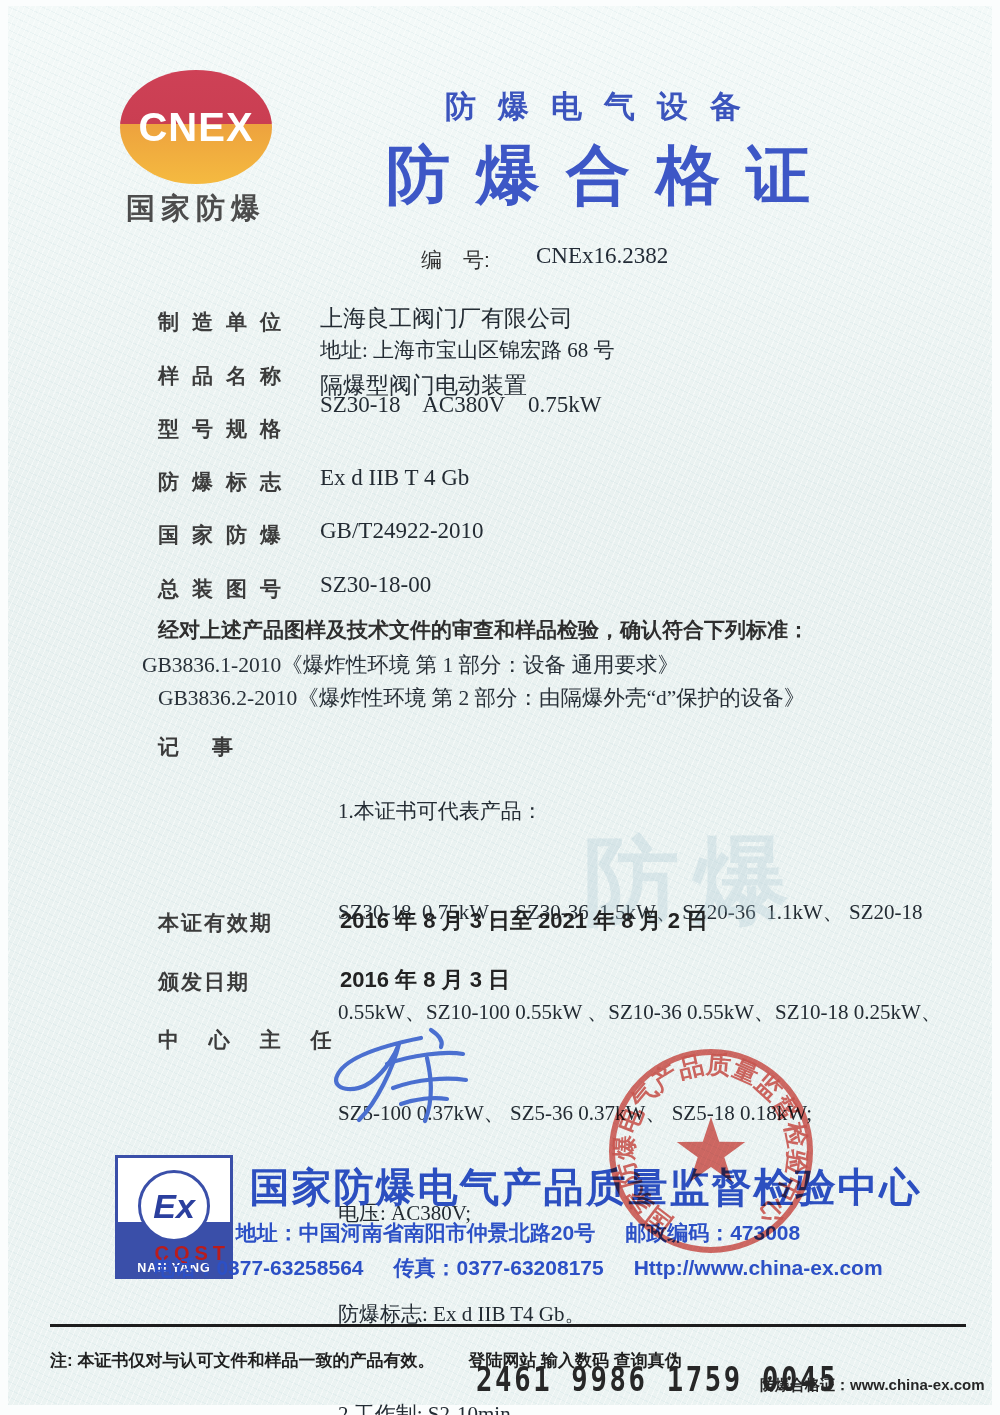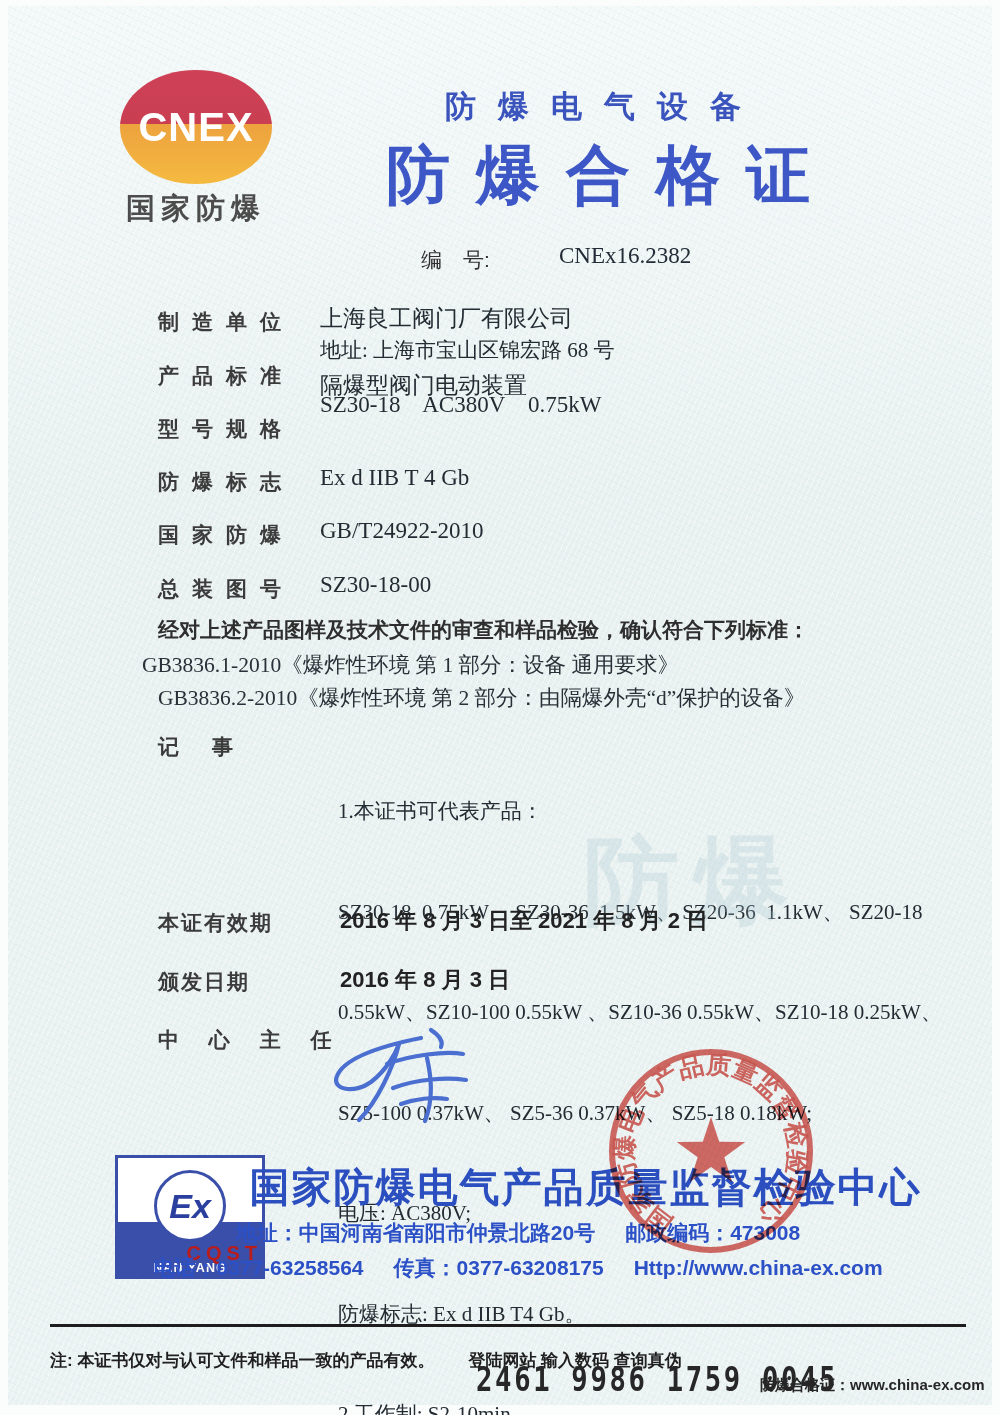--- a/index.html
+++ b/index.html
@@ -18,21 +18,21 @@
   .cnex-ellipse{width:152px;height:114px;border-radius:50%;
     background:linear-gradient(180deg,#ce4156 0%, #ca3e52 47%, #eda23e 47%, #f5ba40 100%);
     display:flex;align-items:center;justify-content:center;}
   .cnex-text{color:#fff;font-weight:bold;font-size:40px;letter-spacing:1px;font-family:"Liberation Sans",sans-serif;}
   .cnex-caption{margin-top:5px;text-align:center;font-weight:600;font-size:29px;color:#4c4c4c;letter-spacing:6px;}
   .subtitle{left:350px;top:80px;width:470px;text-align:center;font-weight:bold;font-size:31px;
     letter-spacing:22px;text-indent:22px;color:#3b54bd;}
   .title{left:320px;top:126px;width:540px;text-align:center;font-weight:bold;font-size:64px;
     letter-spacing:26px;text-indent:26px;color:#3d57c6;}
   .certno-label{left:413px;top:240px;font-weight:normal;font-size:21px;color:#2f2f2f;}
-  .certno-value{left:528px;top:237px;font-size:23px;color:#222b36;font-family:"Liberation Serif",serif;margin-left:23px;}
+  .certno-value{left:528px;top:237px;font-size:23px;color:#222b36;font-family:"Liberation Serif",serif;}
   
   .flabel{left:150px;font-weight:bold;font-size:21px;color:#3b3b3b;letter-spacing:13px;white-space:pre;}
   .fval{left:312px;font-size:23px;color:#232b33;font-family:"Liberation Serif",serif;white-space:pre;}
   .l1{top:302px}.v1{top:297px}
   .v1b{top:330px;font-size:21px;}
   .l2{top:356px}.v2{top:364px}
   .l3{top:409px}.v3{top:386px}
   .l4{top:462px}.v4{top:459px}
   .l5{top:515px}.v5{top:512px}
   .l6{top:569px}.v6{top:566px}
@@ -50,21 +50,21 @@
   .ly1{top:903px}.vy1{top:900px}
   .ly2{top:962px}.vy2{top:959px}
   .director{left:150px;top:1020px;font-weight:bold;font-size:21px;color:#3b3b3b;letter-spacing:12px;white-space:pre;}
   .sig{left:295px;top:1018px;}
   
   .watermark{left:575px;top:812px;font-size:96px;font-weight:bold;color:rgba(165,198,210,.28);
     letter-spacing:14px;font-family:"Liberation Serif",serif;}
   
   .stamp{left:578px;top:1020px;width:250px;height:250px;mix-blend-mode:multiply;opacity:.9;z-index:6;}
   
-  .badge{left:107px;top:1149px;width:112px;height:118px;border:3px solid #3a4fa9;background:#fff;padding-left:32px;}
+  .badge{left:107px;top:1149px;width:112px;height:118px;border:3px solid #3a4fa9;background:#fff;}
   .badge-blue{position:absolute;left:0;right:0;bottom:0;height:54px;background:#3a4fa9;}
   .badge-circle{position:absolute;left:50%;top:12px;transform:translateX(-50%);width:66px;height:66px;
     border-radius:50%;background:#fff;border:3px solid #3a4fa9;display:flex;align-items:center;justify-content:center;}
   .badge-ex{font-weight:bold;font-style:italic;font-size:34px;color:#2b3f9e;}
   .badge-cqst{position:absolute;left:0;right:0;top:84px;text-align:right;color:#b91c1c;
     font-weight:bold;font-size:20px;letter-spacing:5px;text-indent:5px;}
   .badge-city{position:absolute;left:0;right:0;top:103px;text-align:center;color:#fff;
     font-weight:bold;font-size:12.5px;letter-spacing:1px;}
   .org-name{left:230px;top:1154px;width:695px;text-align:center;font-weight:bold;font-size:40px;
     letter-spacing:2px;color:#2c4fc0;font-family:"Liberation Serif",serif;}
@@ -93,21 +93,21 @@
     </div>
     <div class="cnex-caption">国家防爆</div>
   </div>
   <div class="abs title">防爆合格证</div>
   <div class="abs certno-label">编　号:</div>
   <div class="abs certno-value">CNEx16.2382</div>
 
   <div class="abs flabel l1">制造单位</div>
   <div class="abs fval v1">上海良工阀门厂有限公司</div>
   <div class="abs fval v1b">地址: 上海市宝山区锦宏路 68 号</div>
-  <div class="abs flabel l2">产品标准</div>
+  <div class="abs flabel l2">样品名称</div>
   <div class="abs fval v2">隔爆型阀门电动装置</div>
   <div class="abs flabel l3">型号规格</div>
   <div class="abs fval v3">SZ30-18    AC380V    0.75kW</div>
   <div class="abs flabel l4">防爆标志</div>
   <div class="abs fval v4">Ex d IIB T 4 Gb</div>
   <div class="abs flabel l5">国家防爆</div>
   <div class="abs fval v5">GB/T24922-2010</div>
   <div class="abs flabel l6">总装图号</div>
   <div class="abs fval v6">SZ30-18-00</div>
 

